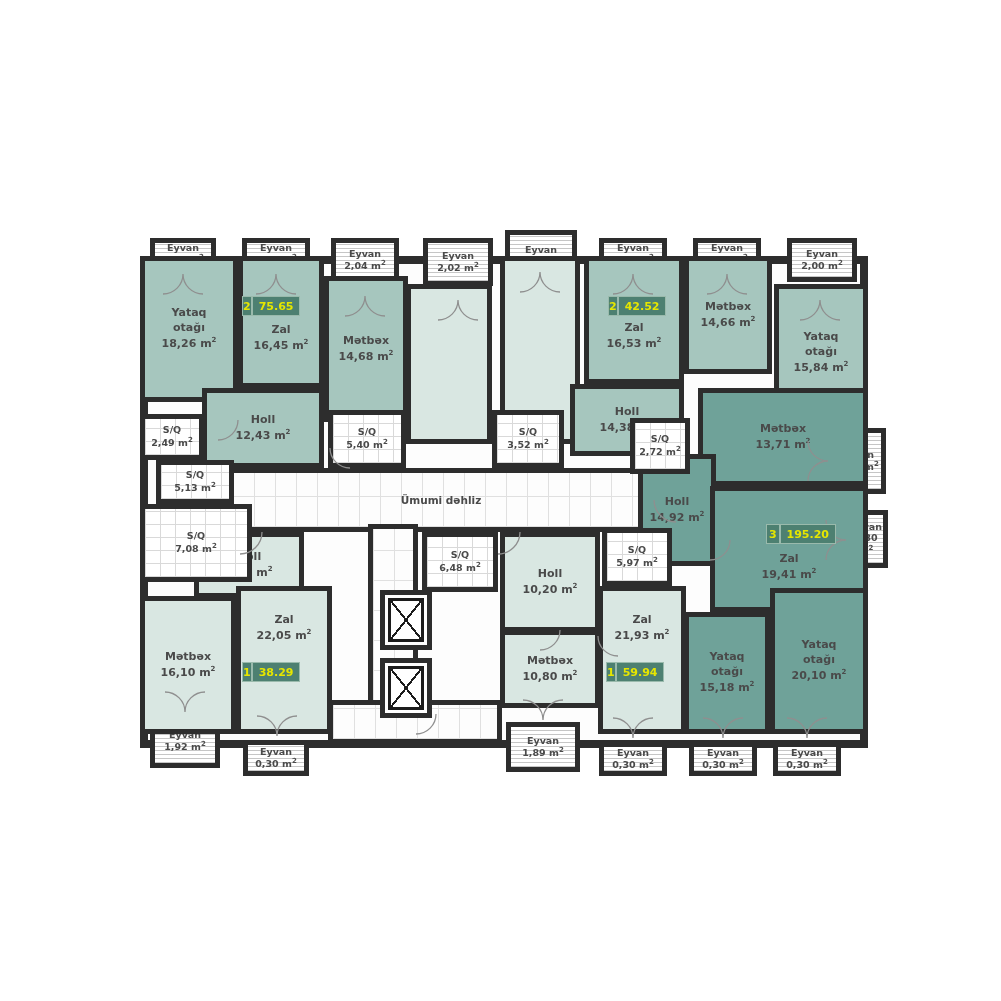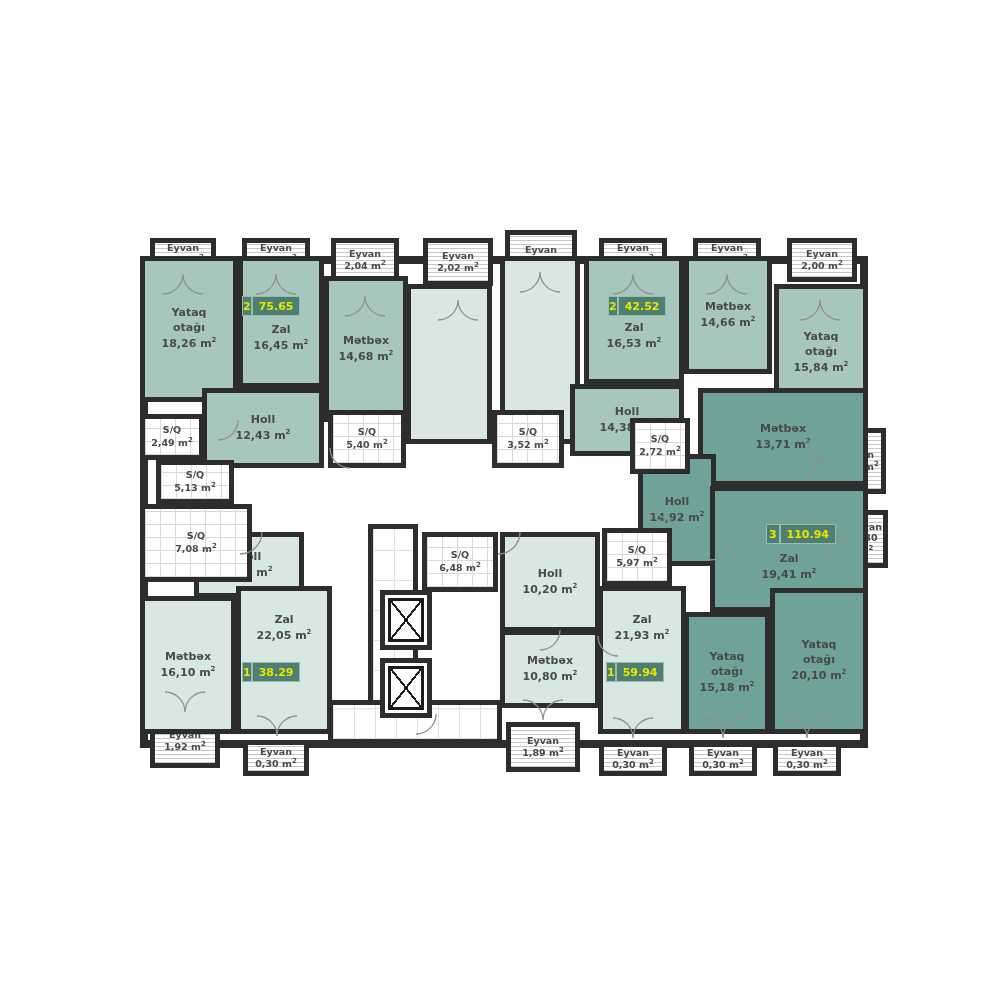--- a/index.html
+++ b/index.html
@@ -70,20 +70,25 @@
       <path d="M262 532 A22 22 0 0 1 240 554" fill="none" stroke="#8f8f8f" stroke-width="1.3"></path>
       <path d="M520 532 A22 22 0 0 1 498 554" fill="none" stroke="#8f8f8f" stroke-width="1.3"></path>
       <path d="M654 500 A22 22 0 0 0 676 522" fill="none" stroke="#8f8f8f" stroke-width="1.3"></path>
       <path d="M730 540 A20 20 0 0 1 710 560" fill="none" stroke="#8f8f8f" stroke-width="1.3"></path>
       <path d="M598 636 A20 20 0 0 0 618 656" fill="none" stroke="#8f8f8f" stroke-width="1.3"></path>
       <path d="M560 630 A20 20 0 0 1 540 650" fill="none" stroke="#8f8f8f" stroke-width="1.3"></path>
       <path d="M436 714 A20 20 0 0 1 416 734" fill="none" stroke="#8f8f8f" stroke-width="1.3"></path>
       <path d="M238 420 A20 20 0 0 1 218 440" fill="none" stroke="#8f8f8f" stroke-width="1.3"></path>
       <path d="M350 468 A20 20 0 0 1 330 448" fill="none" stroke="#8f8f8f" stroke-width="1.3"></path>
     </svg>
+<div class="room fill-corridor" style="left: 228px; top: 468px; width: 426px; height: 64px;">
+      <div class="lbl">
+        <div>Ümumi dəhliz</div>
+      </div>
+    </div>
     <div class="room fill-corridor" style="left: 328px; top: 524px; width: 50px; height: 212px; margin-left: 40px;">
       <div class="lbl" style="top: -12px;">
         <div>Lift</div>
         <div>holu</div>
       </div>
     </div>
     <div class="room fill-corridor" style="left: 328px; top: 700px; width: 174px; height: 44px;"></div>
     <div class="room fill-light" style="left: 406px; top: 284px; width: 86px; height: 160px;"></div>
     <div class="room fill-light" style="left: 500px; top: 256px; width: 80px; height: 188px;"></div>
     <div class="room fill-light" style="left: 194px; top: 532px; width: 110px; height: 66px;">
@@ -356,21 +361,21 @@
     <div class="badge" style="left: 242px; top: 296px; width: 58px;">
       <span class="num">2</span>
       <span class="tot">75.65</span>
     </div>
     <div class="badge" style="left: 608px; top: 296px; width: 58px;">
       <span class="num">2</span>
       <span class="tot">42.52</span>
     </div>
     <div class="badge" style="left: 766px; top: 524px; width: 70px;">
       <span class="num">3</span>
-      <span class="tot">110.94</span>
+      <span class="tot">195.20</span>
     </div>
     <div class="badge" style="left: 242px; top: 662px; width: 58px;">
       <span class="num">1</span>
       <span class="tot">38.29</span>
     </div>
     <div class="badge" style="left: 606px; top: 662px; width: 58px;">
       <span class="num">1</span>
       <span class="tot">59.94</span>
     </div>
   </div>

